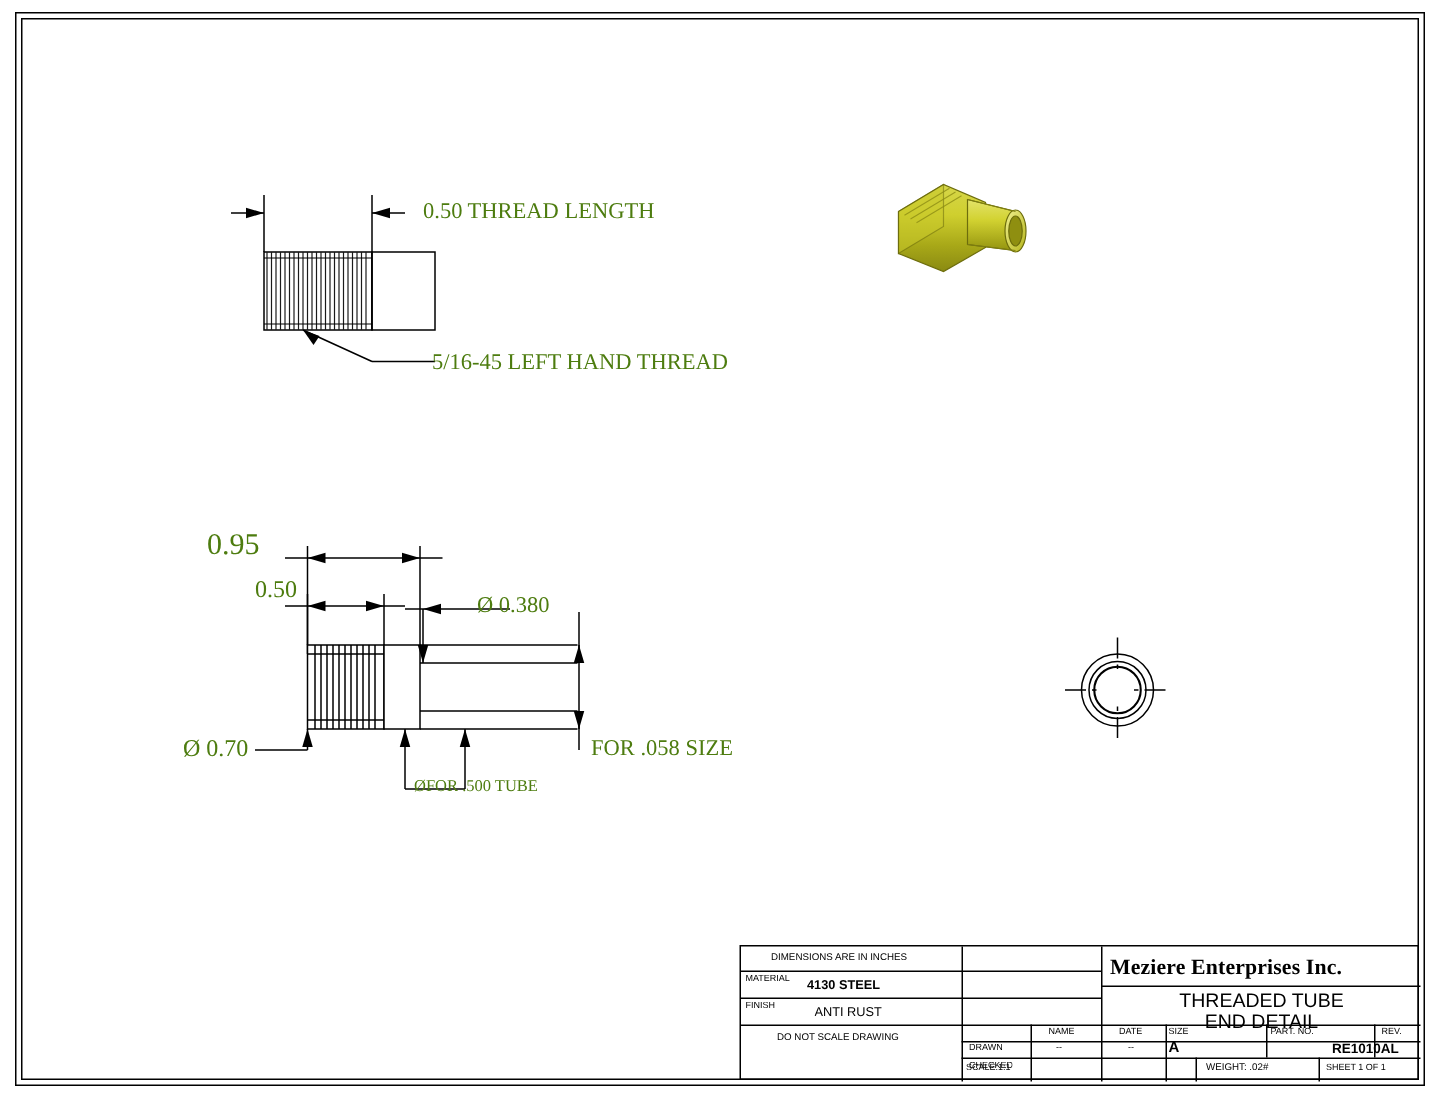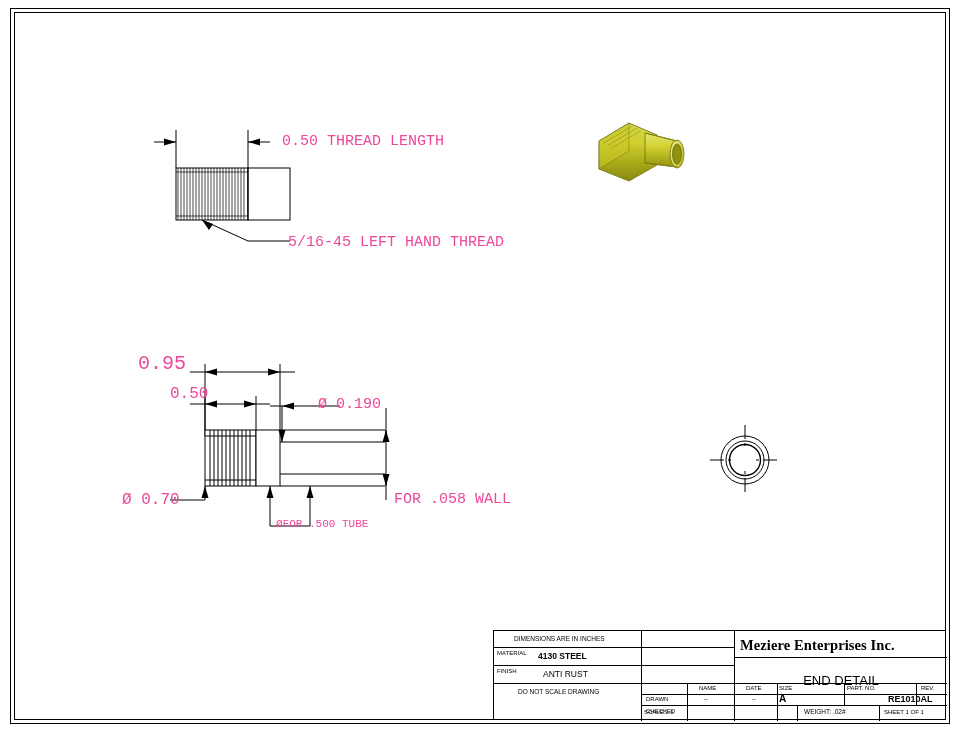--- a/index.html
+++ b/index.html
@@ -34,22 +34,22 @@
     left: 14px;
     top: 12px;
     width: 932px;
     height: 708px;
     border: 1px solid #000;
     box-sizing: border-box;
   }
 
   .lbl {
     position: absolute;
-    font-family: Liberation Mono, monospace;
-    color: #ec4899;
+    font-family: Liberation Serif, serif;
+    color: #4d7c0f;
     white-space: nowrap;
   }
 
   svg { display: block; overflow: visible; }
 
   
   #titleblock {
     position: absolute;
     left: 493px;
     top: 630px;
@@ -246,24 +246,24 @@
       <line x1="160" y1="176" x2="160" y2="136"></line>
       <polygon points="160,136 156.5,148 163.5,148" fill="#000" stroke="none"></polygon>
       <line x1="200" y1="176" x2="200" y2="136"></line>
       <polygon points="200,136 196.5,148 203.5,148" fill="#000" stroke="none"></polygon>
       <line x1="160" y1="176" x2="200" y2="176"></line>
     </g>
   </svg>
 
   <div class="lbl" style="left:138px; top:352px; font-size:20px;">0.95</div>
   <div class="lbl" style="left:138px; top:385px; font-size:16px;margin-left:32px;">0.50</div>
-  <div class="lbl" style="left:318px; top:396px; font-size:15px;">Ø 0.190</div>
+  <div class="lbl" style="left:318px; top:396px; font-size:15px;">Ø 0.380</div>
   <div class="lbl" style="left:122px; top:491px; font-size:16px;">Ø 0.70</div>
   <div class="lbl" style="left:276px; top:518px; font-size:11px;">ØFOR .500 TUBE</div>
-  <div class="lbl" style="left:394px; top:491px; font-size:15px;">FOR .058 WALL</div>
+  <div class="lbl" style="left:394px; top:491px; font-size:15px;">FOR .058 SIZE</div>
 
   <svg style="position:absolute; left:690px; top:405px;" width="110" height="110" viewBox="0 0 110 110">
     <g stroke="#000" fill="none" stroke-width="1">
       <circle cx="55" cy="55" r="24"></circle>
       <circle cx="55" cy="55" r="19"></circle>
       <circle cx="55" cy="55" r="15.5" stroke-width="1.4"></circle>
 
       <line x1="20" y1="55" x2="44" y2="55" stroke-dasharray="14,4,3,4"></line>
       <line x1="66" y1="55" x2="90" y2="55" stroke-dasharray="3,4,14,4"></line>
       <line x1="55" y1="20" x2="55" y2="44" stroke-dasharray="14,4,3,4"></line>
@@ -303,20 +303,21 @@
     <div class="cell tiny" style="left:252px; top:54px;">DATE</div>
 
     <div class="cell tiny" style="left:152px; top:65px;">DRAWN</div>
     <div class="cell tiny" style="left:210px; top:65px;">--</div>
     <div class="cell tiny" style="left:258px; top:65px;">--</div>
 
     <div class="cell tiny" style="left:152px; top:77px;">CHECKED</div>
 
     <div class="cell company" style="left:246px; top:6px;">Meziere Enterprises Inc.</div>
 
+    <div class="cell title-main" style="left:241px; top:28px; width:212px; text-align:center;">THREADED TUBE</div>
     <div class="cell title-main" style="left:241px; top:42px; width:212px; text-align:center;">END DETAIL</div>
 
     <div class="cell tiny" style="left:285px; top:54px;">SIZE</div>
     <div class="cell sizeA" style="left:285px; top:62px;">A</div>
 
     <div class="cell tiny" style="left:353px; top:54px;">PART. NO.</div>
     <div class="cell partno" style="left:358px; top:63px;">RE1010AL</div>
 
     <div class="cell tiny" style="left:427px; top:54px;">REV.</div>
     <div class="cell tiny" style="left:432px; top:64px;"></div>

